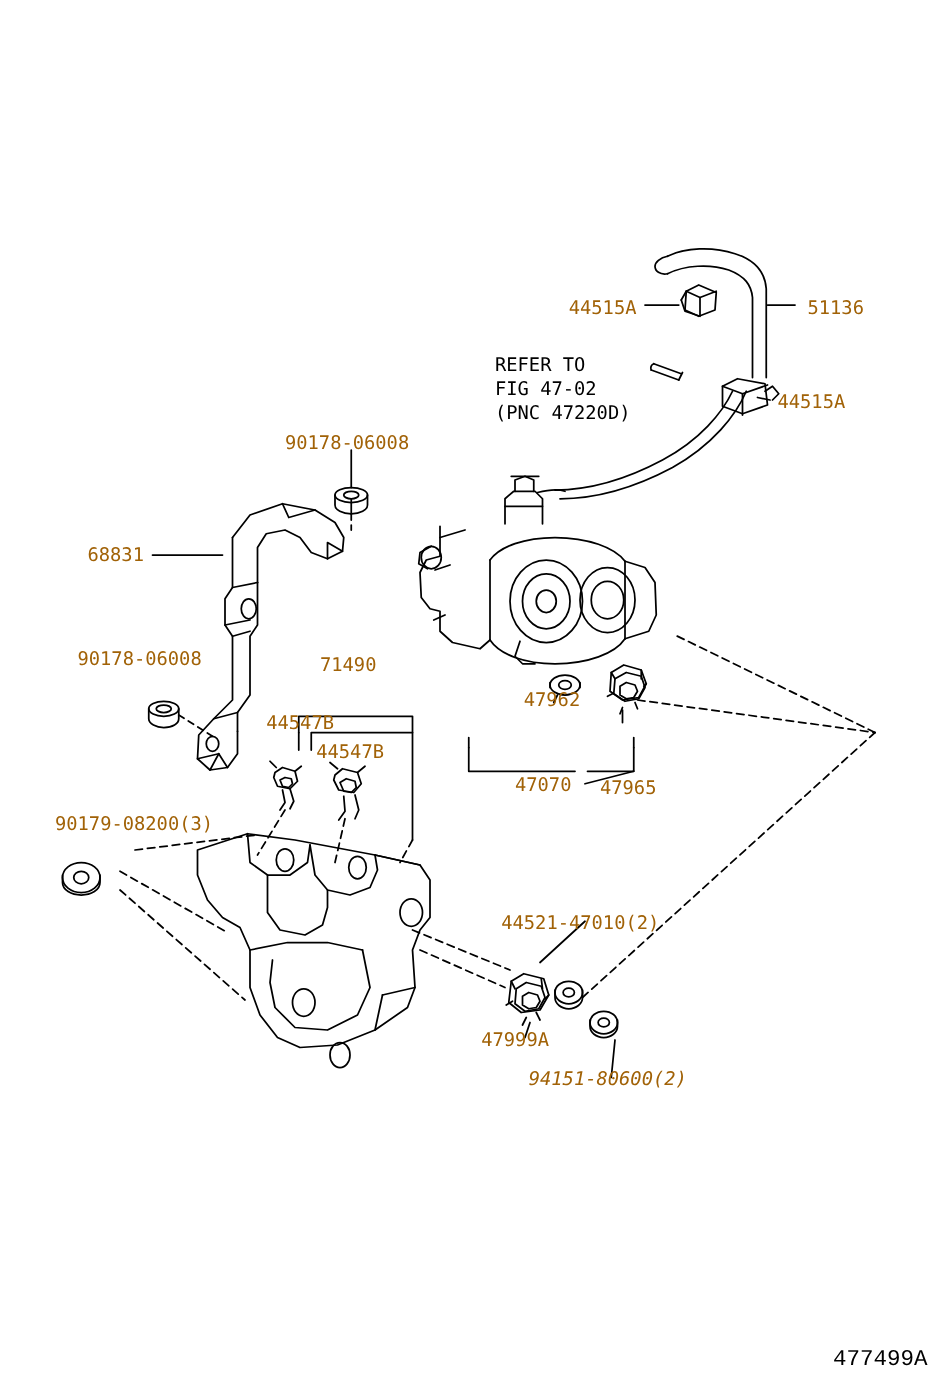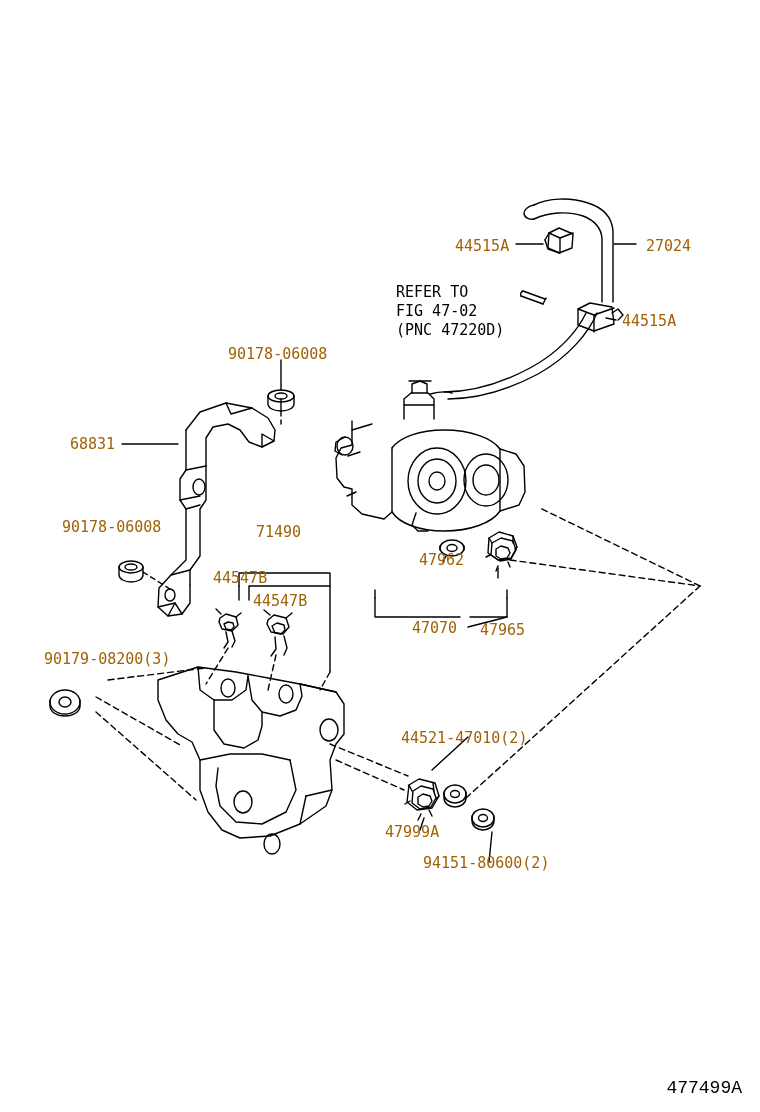--- a/index.html
+++ b/index.html
@@ -276,30 +276,30 @@
       </g>
 
     </g>
   </svg>
 
   <div class="refblock" style="left:396px; top:283px;">REFER TO
 FIG 47-02
 (PNC 47220D)</div>
 
   <div class="lbl" style="left:455px; top:238px;">44515A</div>
-  <div class="lbl" style="left:646px; top:238px;">27024</div>
+  <div class="lbl" style="left:646px; top:238px;">51136</div>
   <div class="lbl" style="left:622px; top:313px;">44515A</div>
   <div class="lbl" style="left:228px; top:346px;">90178-06008</div>
   <div class="lbl" style="left:70px;  top:436px;">68831</div>
   <div class="lbl" style="left:62px;  top:519px;">90178-06008</div>
   <div class="lbl" style="left:256px; top:524px;">71490</div>
   <div class="lbl" style="left:419px; top:552px;">47962</div>
   <div class="lbl" style="left:480px; top:586px;margin-top:36px;">47965</div>
   <div class="lbl" style="left:213px; top:570px;">44547B</div>
   <div class="lbl" style="left:253px; top:593px;">44547B</div>
   <div class="lbl" style="left:412px; top:620px;">47070</div>
   <div class="lbl" style="left:12px;  top:651px;margin-left:32px;">90179-08200(3)</div>
   <div class="lbl" style="left:401px; top:730px;">44521-47010(2)</div>
   <div class="lbl" style="left:385px; top:824px;">47999A</div>
-  <div class="lbl" style="left:423px; top:855px;">94151-80600(2)</div>
+  <div class="lbl" style="left:423px; top:855px;font-style:italic;">94151-80600(2)</div>
 
   <div class="corner-code">477499A</div>
 </div>
 
 </body></html>

